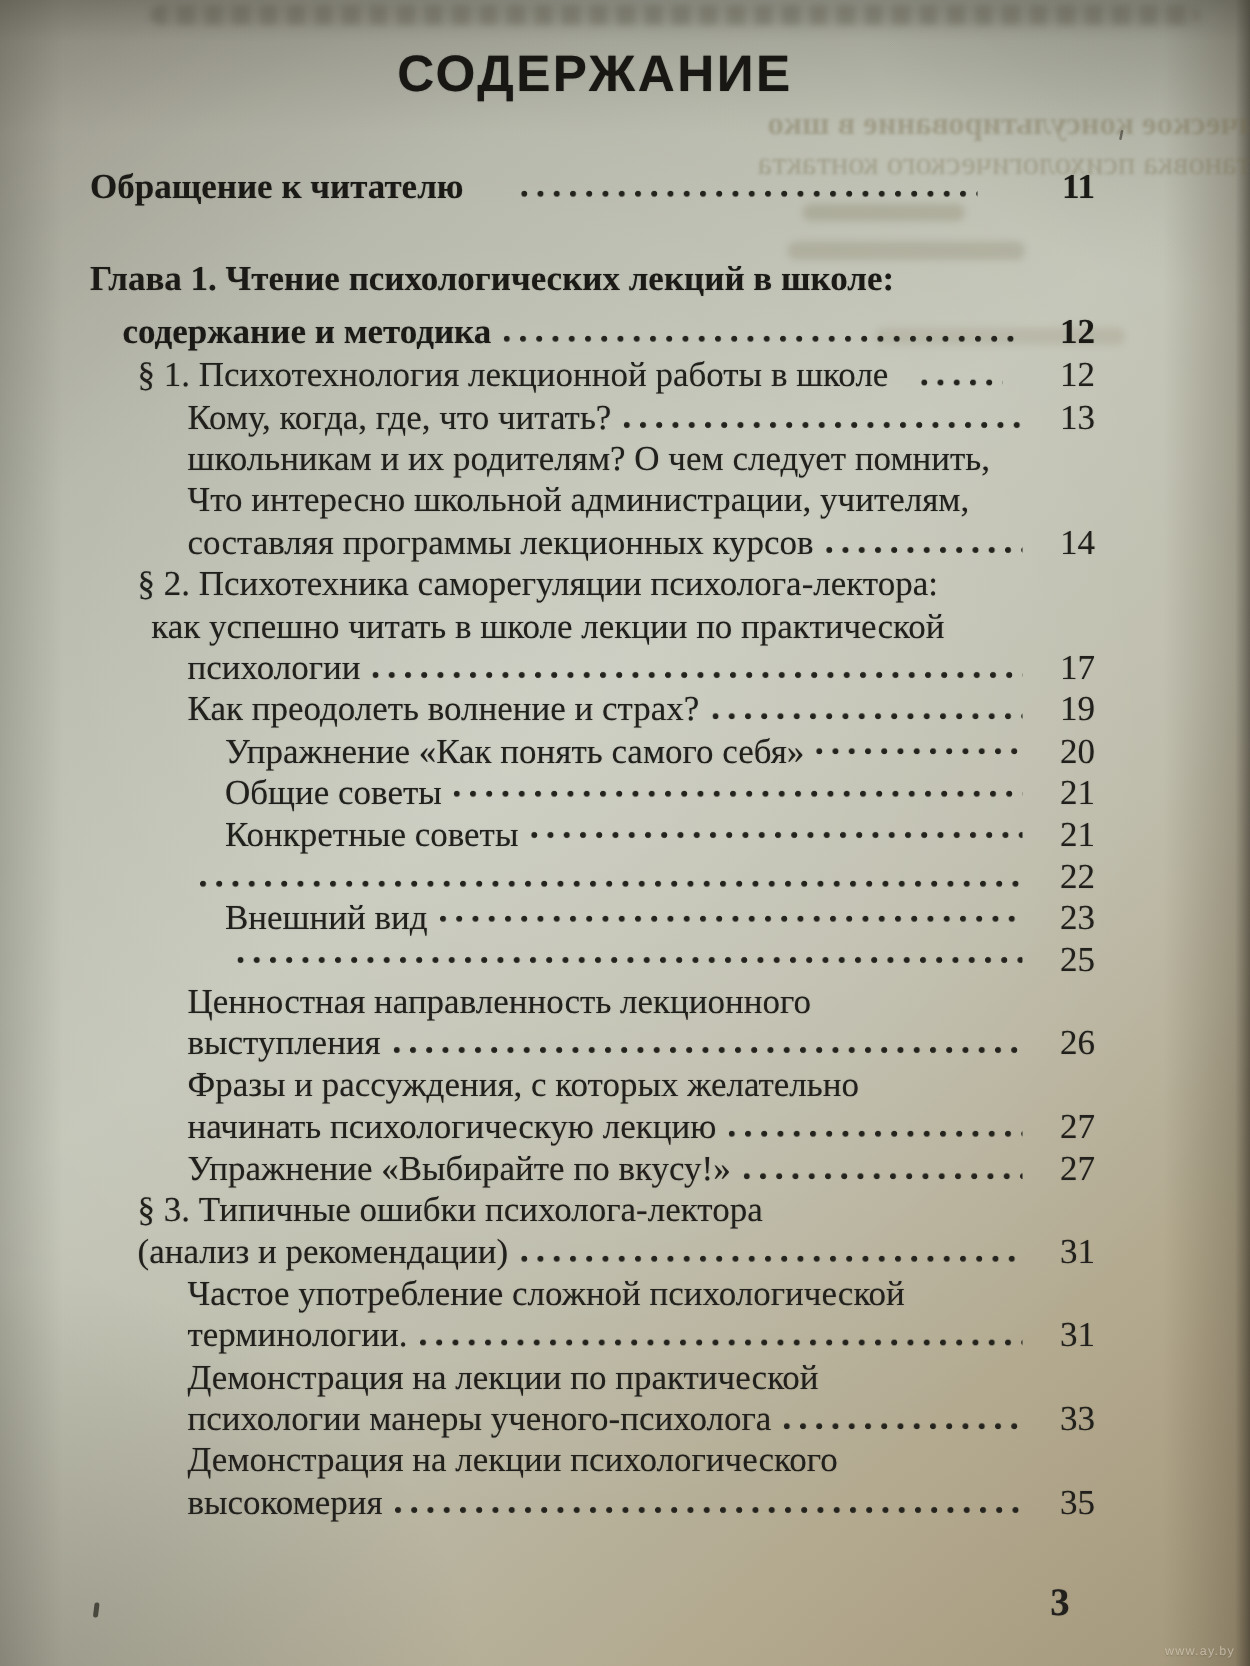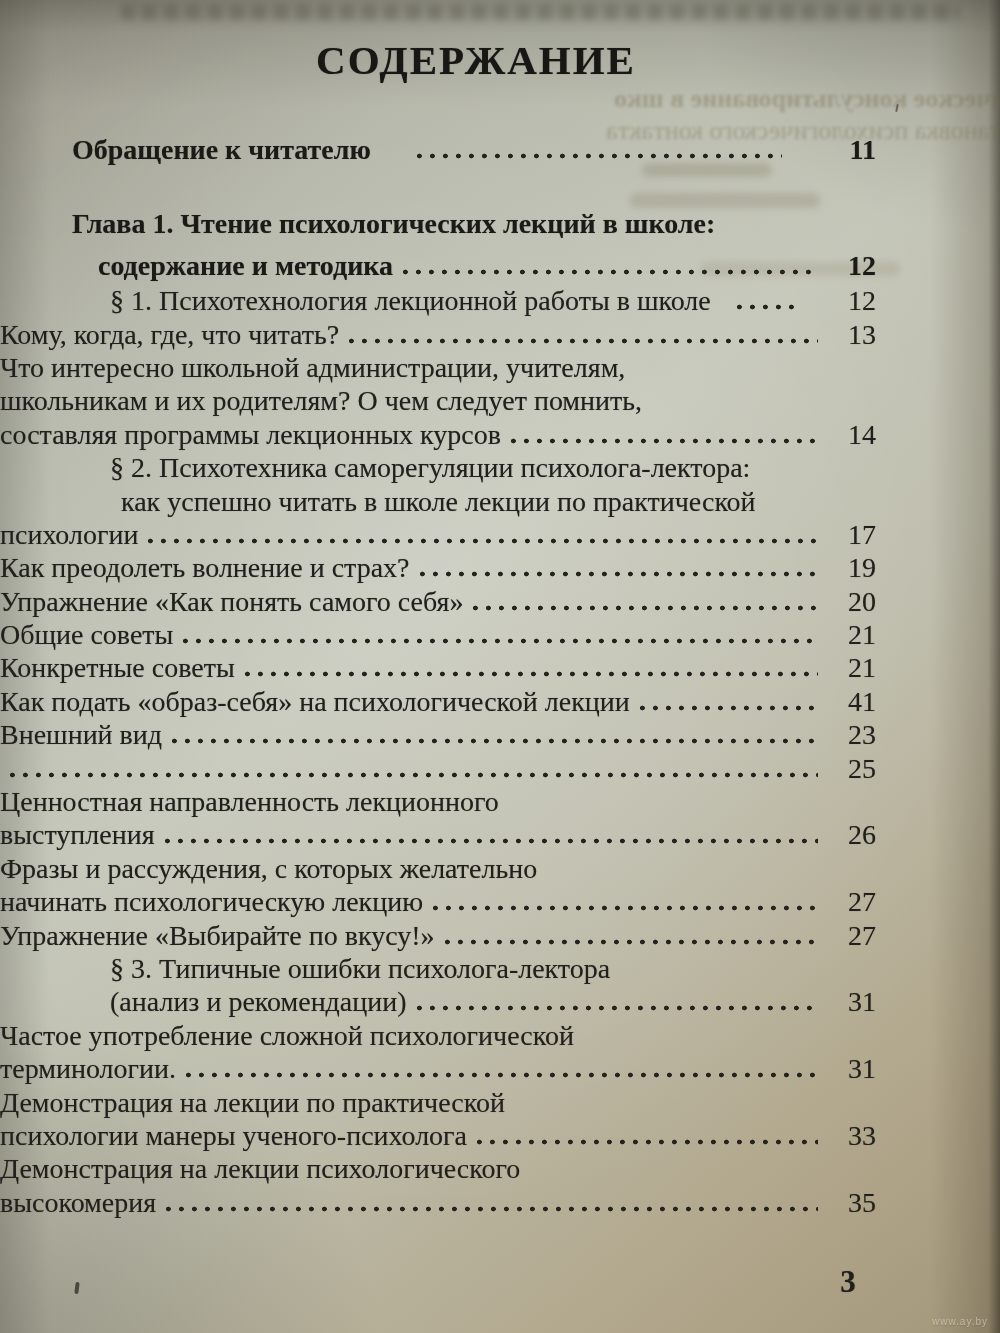--- a/index.html
+++ b/index.html
@@ -32,21 +32,21 @@
   .smudge-top{top:4px;left:120px;width:840px;height:16px;
     background:repeating-linear-gradient(to right, rgba(78,74,60,0.34) 0 14px, rgba(78,74,60,0.10) 14px 22px);
     border-radius:8px;}
   .smudge-a{top:163px;left:642px;width:130px;height:14px;background:rgba(110,98,70,0.22);border-radius:7px;}
   .smudge-b{top:193px;left:630px;width:190px;height:15px;background:rgba(110,98,70,0.20);border-radius:7px;}
   .smudge-c{top:262px;left:700px;width:200px;height:14px;background:rgba(110,98,70,0.14);border-radius:7px;}
   
   .title{
     position:absolute;top:36px;left:72px;width:808px;
     margin:0;text-align:center;
-    font-family:Liberation Serif, serif;
+    font-family:Liberation Sans, sans-serif;
     font-weight:bold;font-size:41px;letter-spacing:2px;
     color:#181714;
     text-shadow:0 0 1px rgba(24,23,20,0.45);
   }
   
   #toc{position:absolute;top:133px;left:0;width:876px;}
   .row{
     display:flex;align-items:baseline;
     height:33.4px;line-height:33px;
     font-size:28px;
@@ -54,22 +54,22 @@
     white-space:nowrap;
   }
   #toc .row:nth-child(2){margin-top:41px;}
   #toc .row:nth-child(3){margin-top:8px;}
   #toc .row:nth-child(4){margin-top:2px;gap:16px;}
   .row.bold{font-weight:bold;color:#1b1a16;}
   .lvl0{padding-left:72px;gap:36px;}
   .lvl1{padding-left:98px;}
   .lvl2{padding-left:110px;}
   .lvl3{padding-left:121px;}
-  .lvl4{}
-  .lvl5{}
+  .lvl4{padding-left:150px;}
+  .lvl5{padding-left:180px;align-items:center;}
   .leader{
     flex:1 1 auto;
     height:6px;
     margin:0 6px 0 10px;
     background-image:radial-gradient(circle at 2.4px 3px, #24231d 2.1px, rgba(0,0,0,0) 2.7px);
     background-size:13px 6px;
     background-repeat:repeat-x;
     background-position:left bottom;
   }
   .pagenum{flex:0 0 52px;text-align:right;}
@@ -125,24 +125,24 @@
         <span class="label">§ 1. Психотехнология лекционной работы в школе</span>
         <span class="leader"></span>
         <span class="pagenum">12</span>
       </div>
       <div class="row lvl4">
         <span class="label">Кому, когда, где, что читать?</span>
         <span class="leader"></span>
         <span class="pagenum">13</span>
       </div>
       <div class="row lvl4">
+        <span class="label">школьникам и их родителям? О чем следует помнить,</span>
+      </div>
+      <div class="row lvl4">
         <span class="label">Что интересно школьной администрации, учителям,</span>
-      </div>
-      <div class="row lvl4">
-        <span class="label">школьникам и их родителям? О чем следует помнить,</span>
       </div>
       <div class="row lvl4">
         <span class="label">составляя программы лекционных курсов</span>
         <span class="leader"></span>
         <span class="pagenum">14</span>
       </div>
       <div class="row lvl2">
         <span class="label">§ 2. Психотехника саморегуляции психолога-лектора:</span>
       </div>
       <div class="row lvl3">
@@ -167,23 +167,22 @@
         <span class="label">Общие советы</span>
         <span class="leader"></span>
         <span class="pagenum">21</span>
       </div>
       <div class="row lvl5">
         <span class="label">Конкретные советы</span>
         <span class="leader"></span>
         <span class="pagenum">21</span>
       </div>
       <div class="row lvl4">
-        <span class="label">Как подать «образ-себя» на психологической лекции</span>
-        <span class="leader"></span>
-        <span class="pagenum">41</span>
+        <span class="leader"></span>
+        <span class="pagenum">22</span>
       </div>
       <div class="row lvl5">
         <span class="label">Внешний вид</span>
         <span class="leader"></span>
         <span class="pagenum">23</span>
       </div>
       <div class="row lvl5">
         <span class="leader"></span>
         <span class="pagenum">25</span>
       </div>

